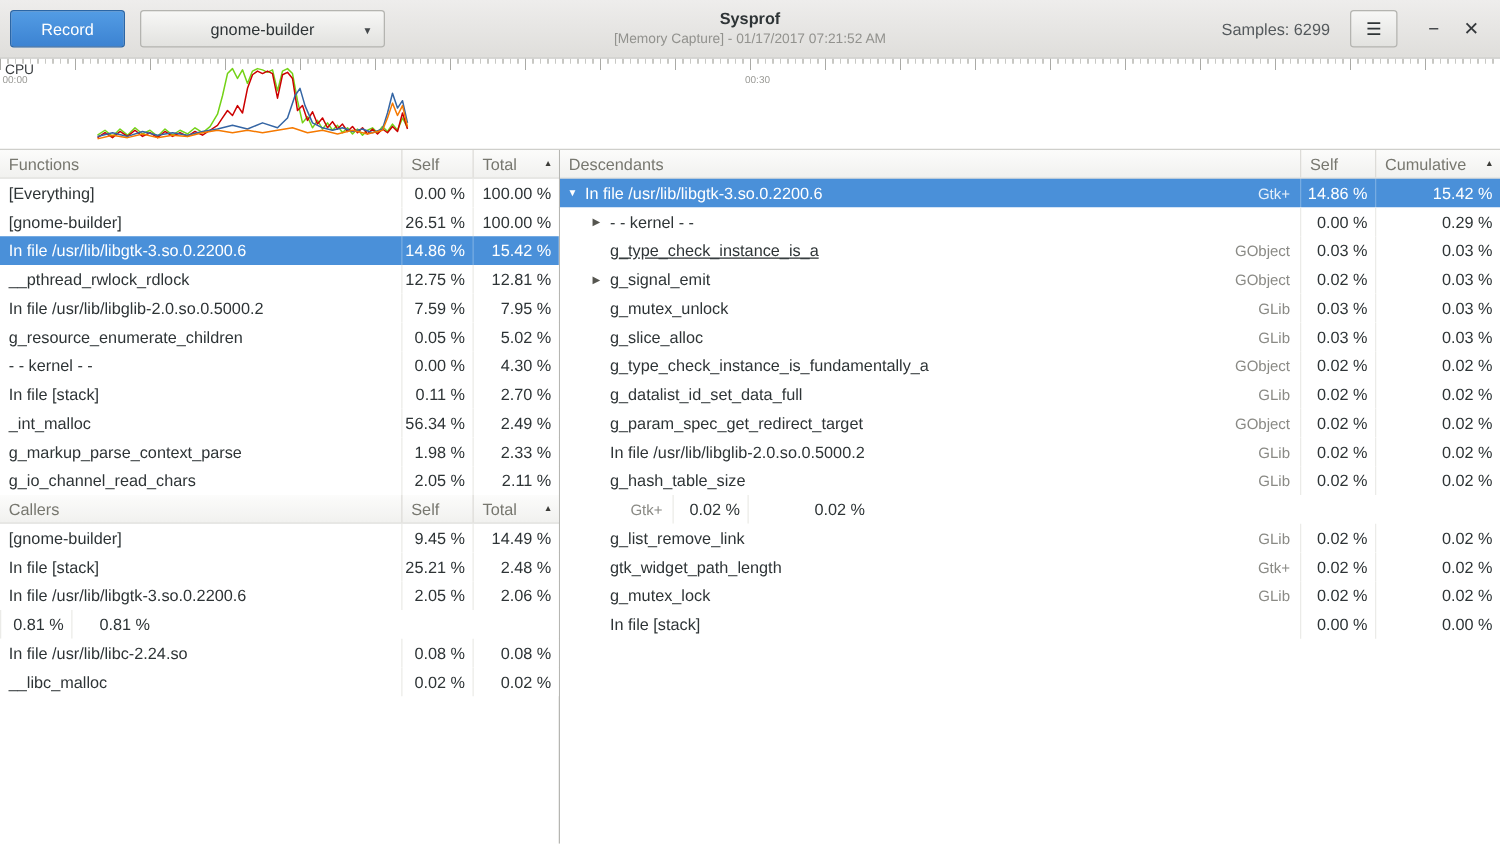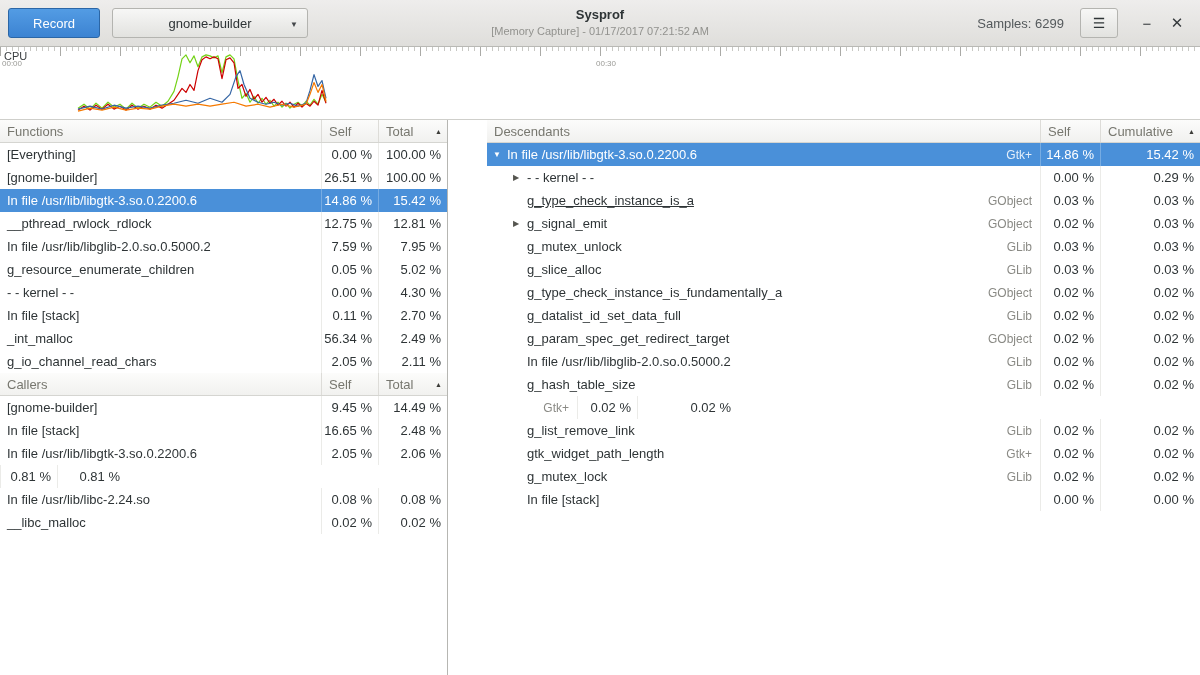--- a/index.html
+++ b/index.html
@@ -35,21 +35,21 @@
                  background:repeating-linear-gradient(to right,#c8c8c4 0 1px, transparent 1px 6px); }
   .ruler-major { position:absolute; top:0; left:0; right:0; height:9px;
                  background:repeating-linear-gradient(to right,#aaaaa6 0 1px, transparent 1px 60px); }
   .cpu-graph svg { position:absolute; left:0; top:0; width:100%; height:100%; }
   .cpu-label { position:absolute; top:3px; left:4px; font-size:11px; color:#3a3e41; }
   .time-label { position:absolute; top:12px; font-size:8px; color:#9a9a96; }
   .time-start { left:2px; }
   .time-mid { left:596px; }
 
   
-  .main { display:flex; height:555px; flex:none;gap:39px; }
+  .main { display:flex; height:555px; flex:none; }
   .left-panel { width:448px; min-width:448px; border-right:1px solid #b6b6b2; display:flex;
                 flex-direction:column; background:#fff; }
   .right-panel { flex:1; display:flex; flex-direction:column; background:#fff; }
 
   .thead { display:flex; height:23px; flex:none; background:linear-gradient(to bottom,#fcfcfb,#f1f1ef);
            border-bottom:1px solid #d5d5d1; color:#77776f; }
   .hcell { display:flex; align-items:center; padding:0 7px; white-space:nowrap; }
   .b-left { border-left:1px solid #dddcd8; }
   .hname { flex:1; }
   .w-self { width:57px; }
@@ -166,20 +166,25 @@
               <div class="cell name">In file [stack]</div>
               <div class="cell num vline w-self">0.11 %</div>
               <div class="cell num vline w-total">2.70 %</div>
             </div>
             <div class="trow">
               <div class="cell name">_int_malloc</div>
               <div class="cell num vline w-self">56.34 %</div>
               <div class="cell num vline w-total">2.49 %</div>
             </div>
             <div class="trow">
+              <div class="cell name">g_markup_parse_context_parse</div>
+              <div class="cell num vline w-self">1.98 %</div>
+              <div class="cell num vline w-total">2.33 %</div>
+            </div>
+            <div class="trow">
               <div class="cell name">g_io_channel_read_chars</div>
               <div class="cell num vline w-self">2.05 %</div>
               <div class="cell num vline w-total">2.11 %</div>
             </div>
           </div>
       </div>
 
       <div>
         <div class="thead">
           <div class="hcell hname">Callers</div>
@@ -190,21 +195,21 @@
           </div>
         </div>
         <div class="tbody">
             <div class="trow">
               <div class="cell name">[gnome-builder]</div>
               <div class="cell num vline w-self">9.45 %</div>
               <div class="cell num vline w-total">14.49 %</div>
             </div>
             <div class="trow">
               <div class="cell name">In file [stack]</div>
-              <div class="cell num vline w-self">16.65 %</div>
+              <div class="cell num vline w-self">25.21 %</div>
               <div class="cell num vline w-total">2.48 %</div>
             </div>
             <div class="trow">
               <div class="cell name">In file /usr/lib/libgtk-3.so.0.2200.6</div>
               <div class="cell num vline w-self">2.05 %</div>
               <div class="cell num vline w-total">2.06 %</div>
             </div>
             <div class="trow">
               <div class="cell num vline w-self">0.81 %</div>
               <div class="cell num vline w-total">0.81 %</div>

